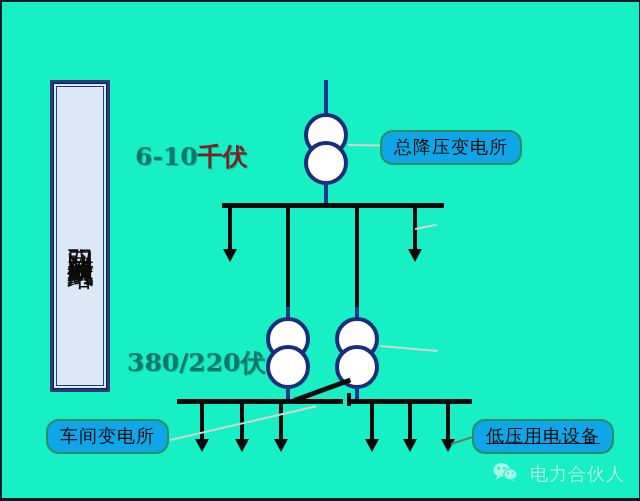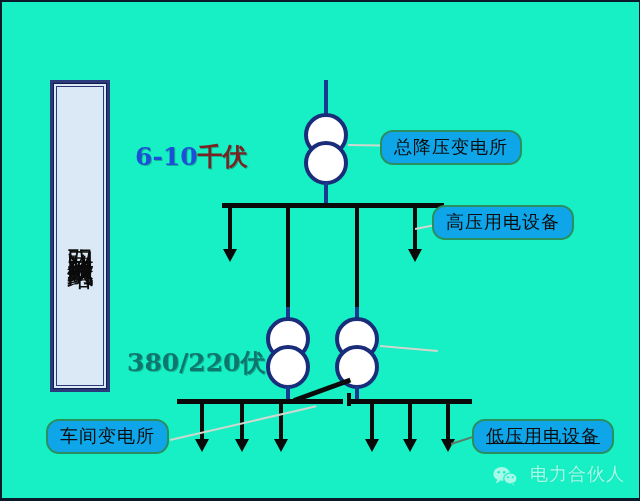--- a/index.html
+++ b/index.html
@@ -55,21 +55,21 @@
 
   
   .volt {
     position: absolute;
     font-family: "DejaVu Serif", "Liberation Serif", serif;
     font-weight: bold;
     white-space: nowrap;
     text-shadow: 1px 1px 0 rgba(0,0,0,0.25);
   }
   #volt-hv { left: 133px; top: 138px; font-size: 25px; }
-  #volt-hv .num { color: #1d4ed8; }
+  #volt-hv .num { color: #0f766e; }
   #volt-hv .unit { color: #7a2222; }
   #volt-lv { left: 125px; top: 344px; font-size: 25px; color: #0f766e; }
 
   
   .callout {
     position: absolute;
     background: #0ea5e9;
     border: 2px solid #2a8f5f;
     border-radius: 13px;
     color: #0c0c0c;
@@ -145,21 +145,21 @@
     background: #5c7a66;
     transform-origin: left center;
   }
 
   
   #watermark {
     position: absolute;
     right: 14px;
     bottom: 12px;
     display: flex;
-    align-items: flex-end;
+    align-items: flex-start;
     gap: 12px;
     opacity: 0.62;
     pointer-events: none;
   }
   #watermark .wm-text {
     color: #ffffff;
     font-family: "DejaVu Sans", sans-serif;
     font-size: 18px;
     letter-spacing: 1px;
     text-shadow: 0 0 2px rgba(0,0,0,0.15);
@@ -229,21 +229,20 @@
   </div>
   <div class="volt" id="volt-lv">380/220伏</div>
 
   <div class="leader" style="left:346px; top:142px; width:34px; transform: rotate(1deg);"></div>
   <div class="leader" style="left:413px; top:226px; width:22px; transform: rotate(-11deg);"></div>
   <div class="leader" style="left:378px; top:343px; width:58px; transform: rotate(5deg);"></div>
   <div class="leader" style="left:168px; top:437px; width:150px; transform: rotate(-13deg);"></div>
   <div class="leader-dark" style="left:449px; top:441px; width:28px; transform: rotate(-18deg);"></div>
 
   <div class="callout" id="lbl-main-substation">总降压变电所</div>
-  <div class="callout" id="lbl-hv-equipment">高压用电设备</div>
   <div class="callout" id="lbl-isolator">车间变电所</div>
   <div class="callout" id="lbl-lv-equipment">低压用电设备</div>
 
   <div id="watermark">
     <svg class="wechat-icon" viewBox="0 0 30 24">
       <ellipse cx="11" cy="9.5" rx="10" ry="8.2" fill="#ffffff"></ellipse>
       <polygon points="6,16 4,21 9.5,18" fill="#ffffff"></polygon>
       <ellipse cx="21.5" cy="15" rx="8" ry="6.6" fill="#ffffff" stroke="#16F0C4" stroke-width="1.4"></ellipse>
       <polygon points="25,20 27,24 22.5,22" fill="#ffffff" stroke="#16F0C4" stroke-width="1"></polygon>
       <circle cx="7.5" cy="7.5" r="1.5" fill="#16F0C4"></circle>

